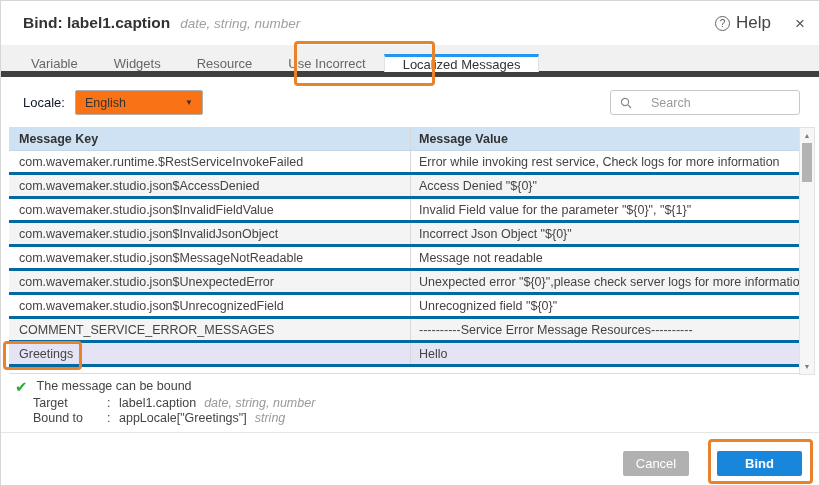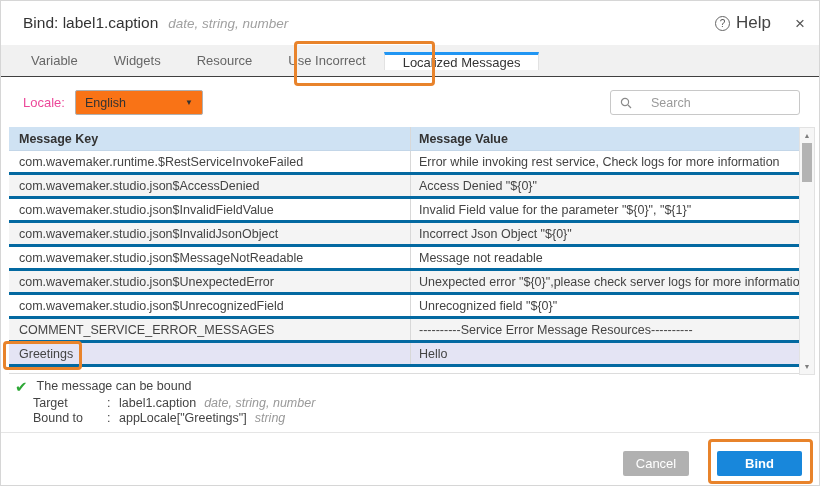--- a/index.html
+++ b/index.html
@@ -18,58 +18,58 @@
     overflow: hidden;
   }
 
   
   .titlebar {
     position: absolute; top: 0; left: 0; right: 0; height: 44px;
     display: flex; align-items: center;
     padding: 0 14px 0 22px;
     background: #fff;
   }
-  .title { font-size: 15.5px; font-weight: normal; color: #333; }
+  .title { font-size: 15.5px; font-weight: bold; color: #333; }
   .subtitle { font-size: 13.5px; font-style: italic; color: #a0a0a0; margin-left: 10px; }
   .titlebar-right { margin-left: auto; display: flex; align-items: center; }
   .help-icon {
     width: 15px; height: 15px; border: 1px solid #666; border-radius: 50%;
     display: inline-flex; align-items: center; justify-content: center;
     font-size: 10px; color: #555; margin-right: 6px;
   }
   .help-label { font-size: 17px; color: #444; margin-right: 24px; }
   .close-icon { font-size: 17px; color: #555; line-height: 1; cursor: default; }
 
   
   .tabbar {
     position: absolute; top: 44px; left: 0; right: 0; height: 32px;
     background: #f1f1f1;
-    border-bottom: 1px solid #404040;
-    display: flex; align-items: center;
+    border-bottom: 6px solid #404040;
+    display: flex; align-items: flex-end;
     padding-left: 12px;
   }
   .tab {
     padding: 0 18px; font-size: 13px; color: #666;
     display: flex; align-items: center; cursor: default;
   }
   .tab.active {
     background: #fff; color: #333;
     border-top: 3px solid #2196F3;
     border-left: 1px solid #e2e2e2;
     border-right: 1px solid #e2e2e2;
     margin-bottom: -1px;
   }
 
   
   .toolbar {
     position: absolute; top: 77px; left: 0; right: 0; height: 49px;
     display: flex; align-items: center; padding: 0 19px 0 22px;
     background: #fff;
   }
-  .locale-label { font-size: 13px; color: #ec4899; }
+  .locale-label { font-size: 13px; color: #0f172a; }
   .locale-select {
     margin-left: 10px; width: 128px; height: 25px;
     border: 1px solid #b0b0b0; border-radius: 2px;
     display: flex; align-items: center; justify-content: space-between;
     padding: 0 9px; font-size: 12.5px; color: #333; background: #f97316;
   }
   .caret { font-size: 8px; color: #333; }
   .search-box {
     margin-left: auto; width: 190px; height: 25px;
     border: 1px solid #c8c8c8; border-radius: 3px;

